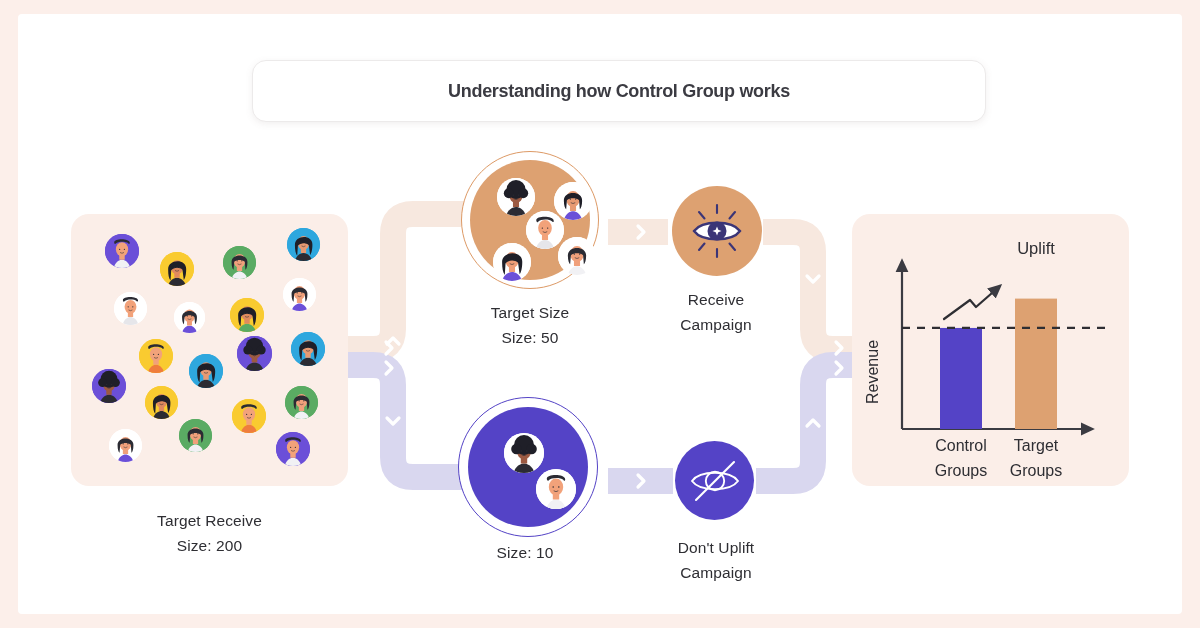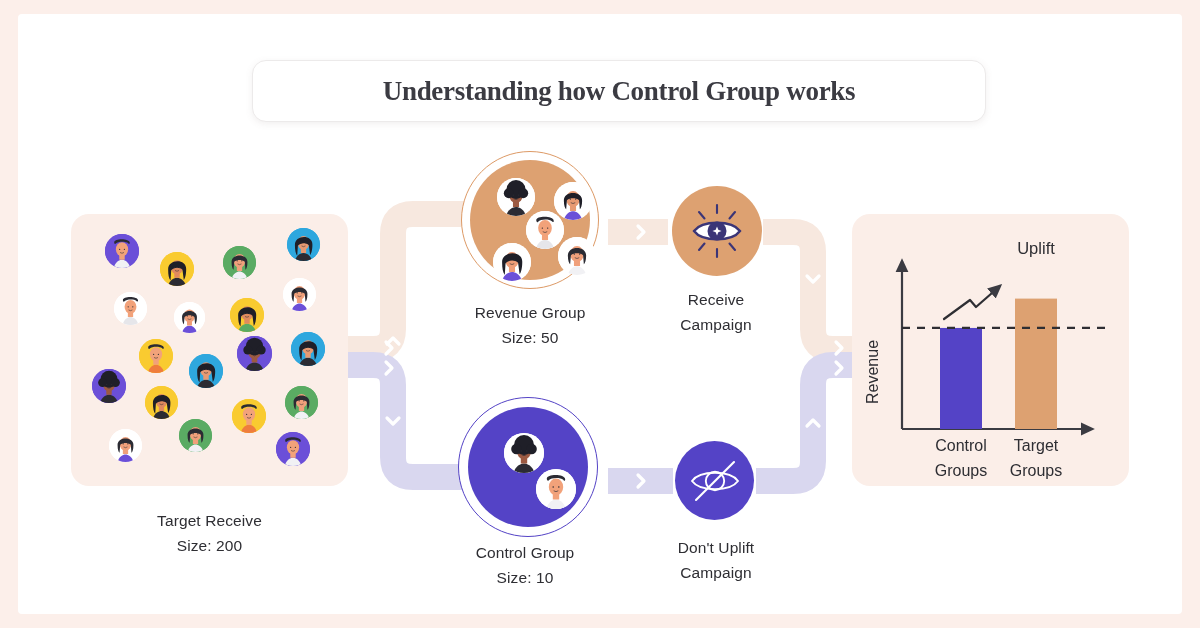--- a/index.html
+++ b/index.html
@@ -28,26 +28,25 @@
     position: absolute;
     left: 234px; top: 46px;
     width: 734px; height: 62px;
     background: #ffffff;
     border: 1px solid #eceaea;
     border-radius: 14px;
     box-shadow: 0 2px 7px rgba(120,100,95,0.10);
     display: flex; align-items: center; justify-content: center;
   }
   .title-text {
-    font-size: 27px;
+    font-size: 18px;
     font-weight: bold;
     color: #3b3b42;
     letter-spacing: -0.3px;
     white-space: nowrap;
-    font-family: Liberation Serif, serif;
   }
 
   
   .ribbons { position: absolute; left: 0; top: 0; width: 1164px; height: 600px; }
 
   
   .panel {
     position: absolute;
     background: #fbeee8;
     border-radius: 18px;
@@ -448,21 +447,21 @@
             <ellipse cx="50" cy="45" rx="18" ry="21" fill="#f0a07b"></ellipse>
             <path d="M26 50 C24 22, 76 22, 74 50 C74 62, 71 70, 68 72 L66 48 C58 41, 42 41, 34 48 L32 72 C29 70, 26 62, 26 50 Z" fill="#2b2b33"></path>
             <circle cx="43" cy="45" r="1.9" fill="#2b2b33"></circle>
             <circle cx="57" cy="45" r="1.9" fill="#2b2b33"></circle>
             <path d="M45 55 q5 4 10 0" stroke="#2b2b33" stroke-width="1.6" fill="none" stroke-linecap="round"></path>
           </svg>
         </div>
       </div>
 
     <div class="caption" style="left:430px; top:286px; width:164px;">
-      <div>Revenue Group</div>
+      <div>Target Size</div>
       <div>Size: 50</div>
     </div>
 
     <div class="ring control-ring" style="left:440px; top:383px; width:140px; height:140px;"></div>
     <div class="disc control-disc" style="left:450px; top:393px; width:120px; height:120px;"></div>
     <div id="control-members" style="position:absolute; left:450px; top:393px; width:120px; height:120px;">
         <div class="mini" style="left: 36px; top: 26px; width: 40px; height: 40px;">
           <svg viewBox="0 0 100 100" xmlns="http://www.w3.org/2000/svg">
             <rect width="100" height="100" fill="#ffffff"></rect>
             <path d="M24 100 C28 82, 42 76, 50 76 C58 76, 72 82, 76 100 Z" fill="#2b2b33"></path>
@@ -484,21 +483,20 @@
             <ellipse cx="50" cy="45" rx="18" ry="21" fill="#f2a27a"></ellipse>
             <path d="M27 24 C27 12, 73 12, 73 26 C73 30, 70 30, 68 27 C62 21, 38 21, 32 28 C30 31, 27 29, 27 24 Z" fill="#2b2b33"></path>
             <circle cx="43" cy="45" r="1.9" fill="#2b2b33"></circle>
             <circle cx="57" cy="45" r="1.9" fill="#2b2b33"></circle>
             <path d="M45 55 q5 4 10 0" stroke="#2b2b33" stroke-width="1.6" fill="none" stroke-linecap="round"></path>
           </svg>
         </div>
       </div>
 
     <div class="caption" style="left:425px; top:526px; width:164px;">
-      <div>Control Group</div>
       <div>Size: 10</div>
     </div>
 
     <div class="icon-circle" id="receive-icon">
       <svg width="62" height="62" viewBox="0 0 62 62">
         <g stroke="#3b3577" stroke-width="2.1" fill="none" stroke-linecap="round">
           <line x1="31" y1="5" x2="31" y2="13"></line>
           <line x1="13" y1="12" x2="18.5" y2="18.5"></line>
           <line x1="49" y1="12" x2="43.5" y2="18.5"></line>
           <line x1="31" y1="57" x2="31" y2="49"></line>

